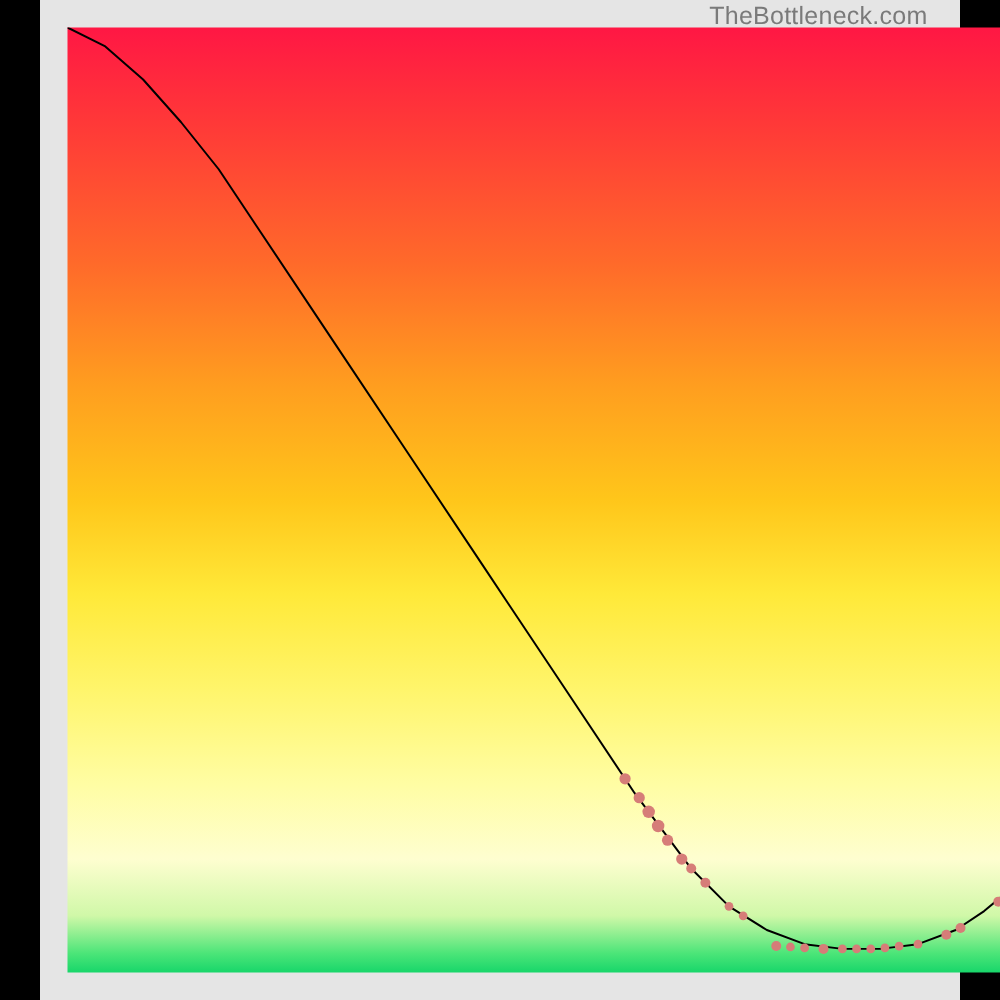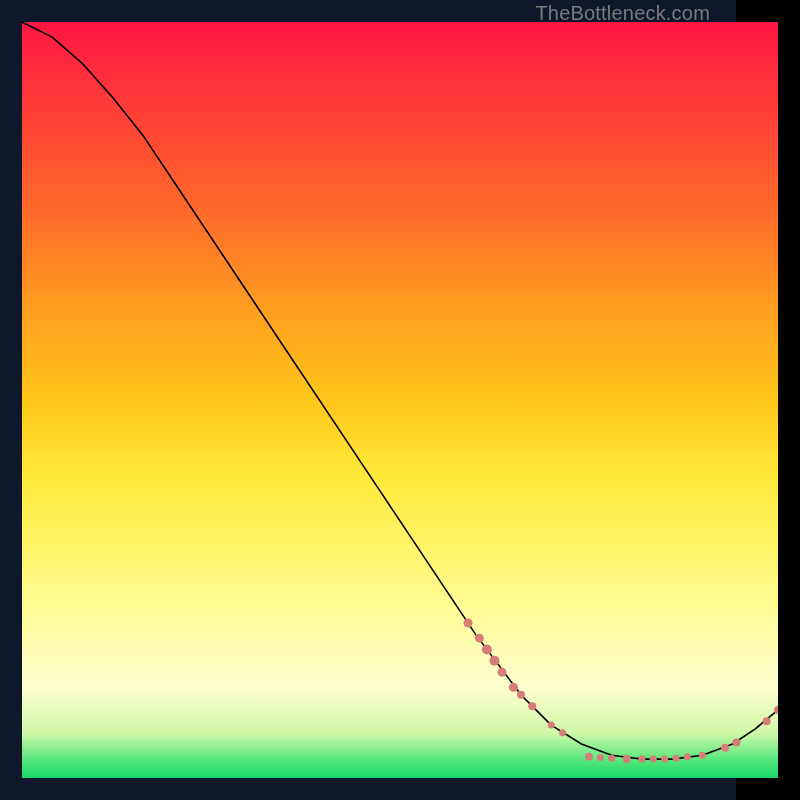--- a/index.html
+++ b/index.html
@@ -8,21 +8,22 @@
     width: 800px;
     height: 800px;
     background: #000000;
     overflow: hidden;
     font-family: Arial, Helvetica, sans-serif;
   }
   .frame {
     position: relative;
     width: 736px;
     height: 800px;
-    background: #0f172a;
+    background: #e5e5e5;
+    margin-left: 32px;
   }
   .plot {
     position: absolute;
     left: 22px;
     top: 22px;
     width: 756px;
     height: 756px;
     background: linear-gradient(to bottom,
       #ff1744 0%,
       #ff3838 10%,

